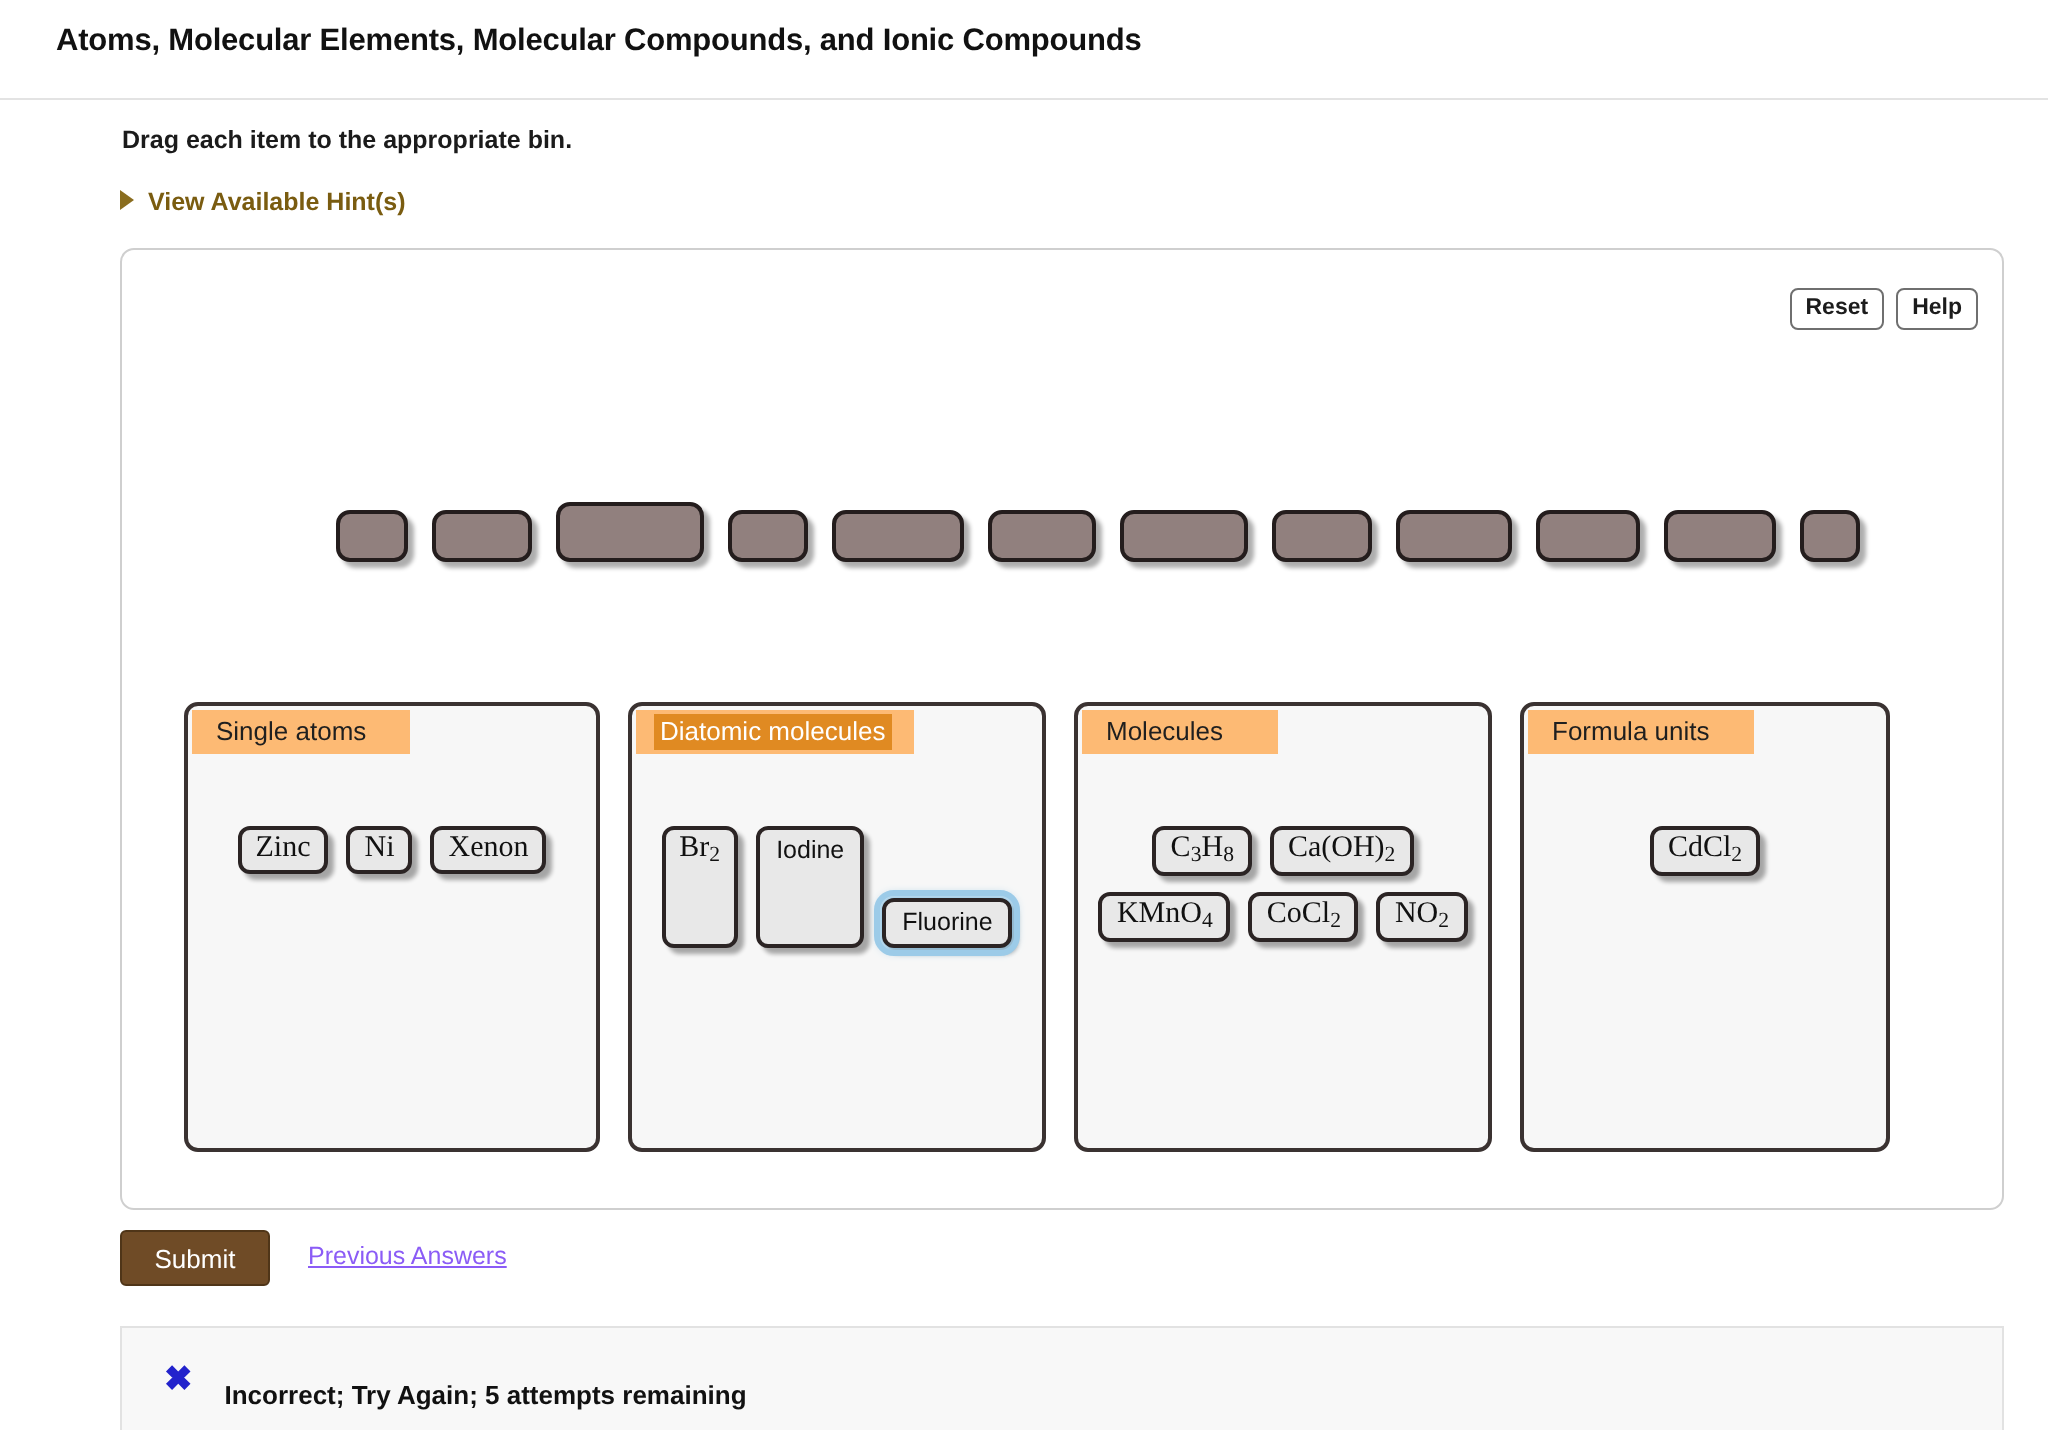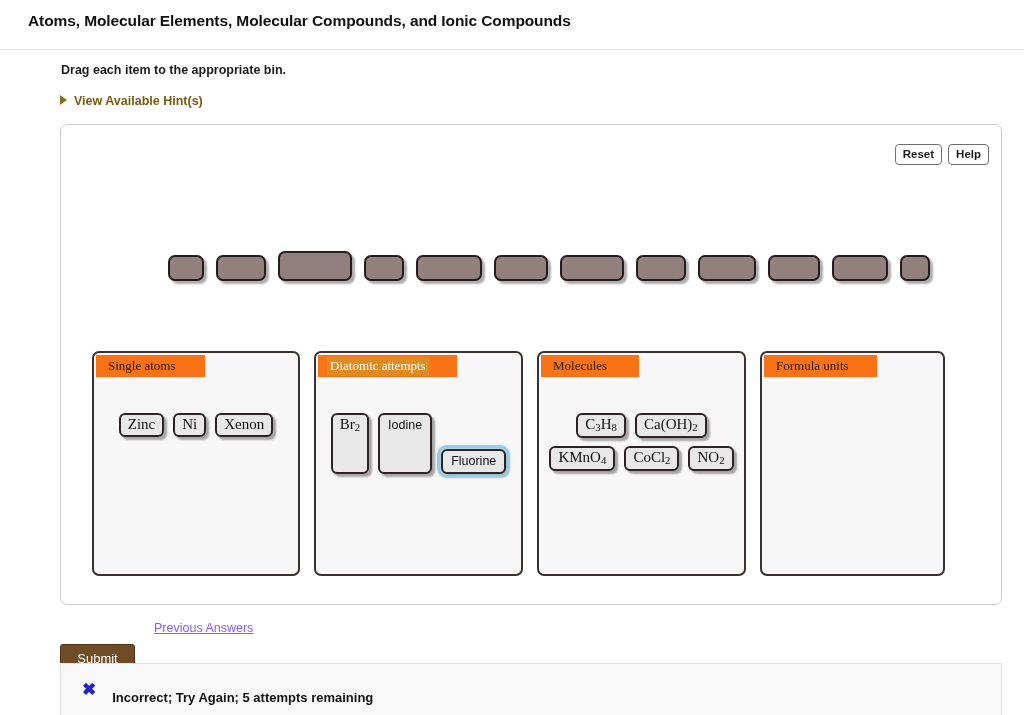--- a/index.html
+++ b/index.html
@@ -128,26 +128,25 @@
     background: #f7f7f7;
     border: 2px solid #3a3231;
     border-radius: 7px;
     box-sizing: border-box;
   }
   .bin-label-strip {
     position: absolute;
     left: 2px;
     top: 2px;
     height: 22px;
-    background: #f97316;
+    background: #fdba74;
     display: flex;
     align-items: center;
     padding-left: 9px;
     box-sizing: border-box;
-    font-family: Liberation Serif, serif;
   }
   .bin-label {
     font-size: 13px;
     color: #1f1f1f;
     white-space: nowrap;
     padding: 1px 3px 2px 3px;
   }
   .bin-label.highlight {
     background: #e08a22;
     color: #ffffff;
@@ -197,21 +196,21 @@
   }
   .tile sub {
     font-size: 0.72em;
     vertical-align: -0.22em;
   }
 
   
   #submit-button {
     position: absolute;
     left: 60px;
-    top: 644px;
+    top: 615px;
     width: 75px;
     height: 28px;
     background: #6f4b26;
     border: 1px solid #4f3518;
     border-radius: 3px;
     color: #ffffff;
     font-size: 13px;
     font-family: "Liberation Sans", sans-serif;
     cursor: pointer;
     padding: 0;
@@ -296,21 +295,21 @@
         <span class="bin-label">Single atoms</span>
       </div>
       <div class="bin-items">
         <div class="tile serif">Zinc</div>
         <div class="tile serif">Ni</div>
         <div class="tile serif">Xenon</div>
       </div>
     </div>
     <div class="bin" style="left: 253px; width: 209px;">
       <div class="bin-label-strip" style="width: 139px;">
-        <span class="bin-label highlight">Diatomic attempts</span>
+        <span class="bin-label highlight">Diatomic molecules</span>
       </div>
       <div class="bin-items">
         <div class="tile serif">Br<sub>2</sub></div>
         <div class="tile sans">Iodine</div>
         <div class="tile sans selected">Fluorine</div>
       </div>
     </div>
     <div class="bin" style="left: 476px; width: 209px;">
       <div class="bin-label-strip" style="width: 98px; text-align: center;">
         <span class="bin-label">Molecules</span>
@@ -320,20 +319,23 @@
         <div class="tile serif">Ca(OH)<sub>2</sub></div>
         <div class="tile serif">KMnO<sub>4</sub></div>
         <div class="tile serif">CoCl<sub>2</sub></div>
         <div class="tile serif">NO<sub>2</sub></div>
       </div>
     </div>
     <div class="bin" style="left: 699px; width: 185px;">
       <div class="bin-label-strip" style="width: 113px;">
         <span class="bin-label">Formula units</span>
       </div>
+      <div class="bin-items">
+        <div class="tile serif">CdCl<sub>2</sub></div>
+      </div>
     </div>
   </div>
 
 <button id="submit-button">Submit</button>
 <span id="previous-answers">Previous Answers</span>
 
 <div id="feedback-bar">
   <span id="feedback-icon">✖</span>
   <span id="feedback-text">Incorrect; Try Again; 5 attempts remaining</span>
 </div>

